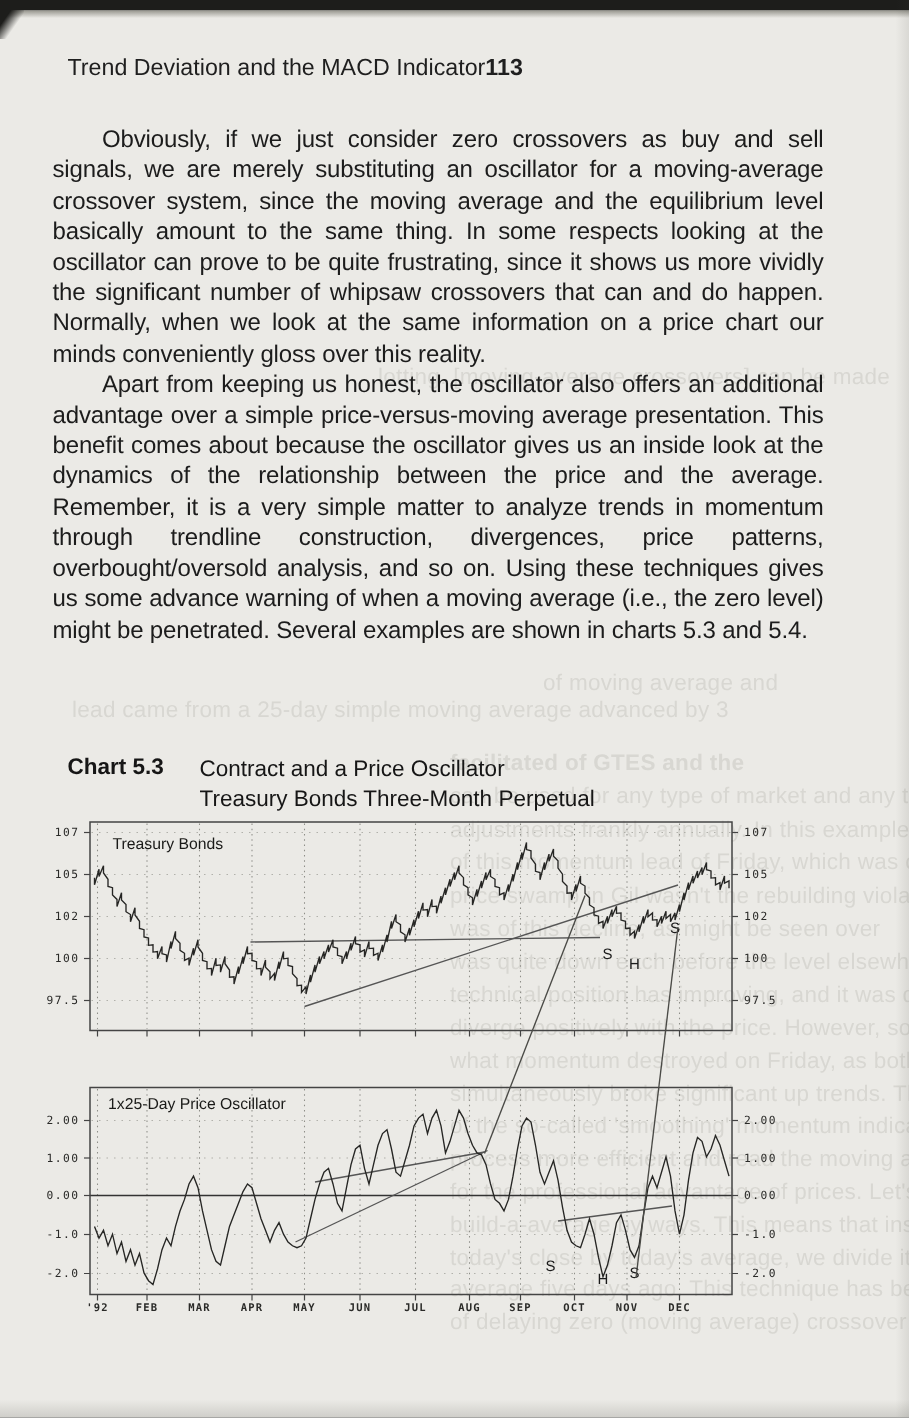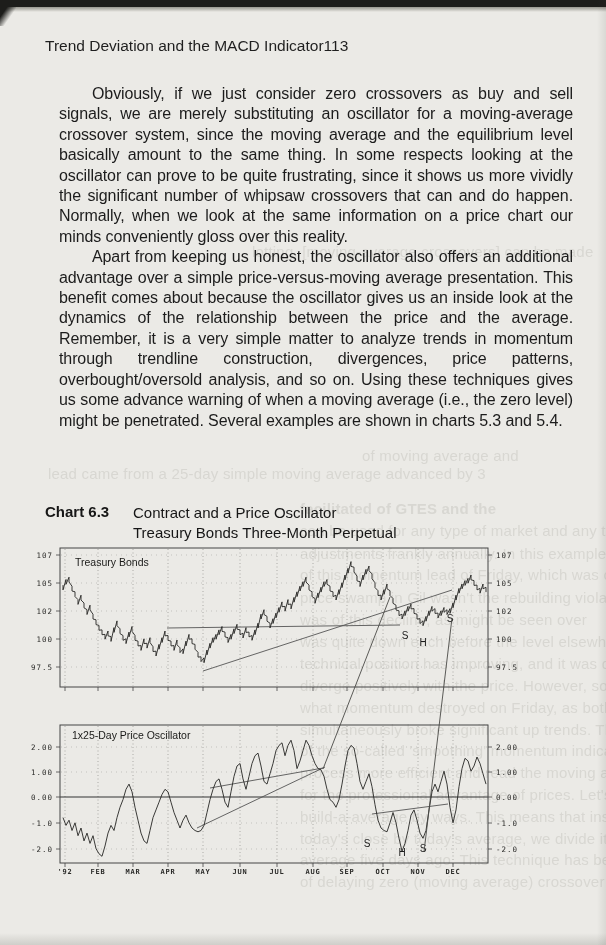--- a/index.html
+++ b/index.html
@@ -9,22 +9,22 @@
   .scan-top-fade{position:absolute;top:7px;left:0;width:100%;height:5px;
         background:linear-gradient(#98978f,rgba(235,234,230,0));z-index:6;}
   .scan-corner{position:absolute;top:0;left:0;width:16px;height:26px;z-index:6;
         background:linear-gradient(125deg,#1d1d1b 35%,rgba(29,29,27,0) 65%);}
   .scan-bottom{position:absolute;bottom:0;left:0;width:100%;height:12px;z-index:6;
         background:linear-gradient(rgba(60,60,52,0),rgba(60,60,52,.16));}
   .scan-right{position:absolute;top:0;right:0;width:9px;height:100%;z-index:6;
         background:linear-gradient(90deg,rgba(60,60,52,0),rgba(60,60,52,.10));}
   .header{position:absolute;top:37px;left:45px;width:486px;display:flex;
         font-size:15.5px;color:#1f1f1f;z-index:4;}
-  .header .num{font-weight:normal;}
-  .body-text{position:absolute;top:84px;left:59px;width:514px;font-size:16px;
+  .header .num{font-weight:bold;}
+  .body-text{position:absolute;top:84px;left:35px;width:514px;font-size:16px;
         line-height:20.4px;text-align:justify;color:#1c1c1c;z-index:4;letter-spacing:-0.1px;}
   .body-text p{margin:0;text-indent:33px;}
   .caption{position:absolute;top:503px;left:45px;width:470px;font-size:15px;color:#161616;z-index:4;}
   .caption-label{position:absolute;left:0;top:0;font-weight:bold;}
   .caption-lines{margin-left:88px;line-height:19.5px;}
   .ghost-layer{position:absolute;inset:0;z-index:1;}
   .ghost{position:absolute;color:#c9c8c2;opacity:.55;font-size:15px;white-space:nowrap;
         filter:blur(.4px);letter-spacing:.2px;}
   svg.figure{position:absolute;left:0;top:0;z-index:3;}
 </style>
@@ -196,21 +196,21 @@
     <span>Trend Deviation and the MACD Indicator</span>
     <span class="num">113</span>
   </div>
 
   <div class="body-text">
     <p>Obviously, if we just consider zero crossovers as buy and sell signals, we are merely substituting an oscillator for a moving-average crossover system, since the moving average and the equilibrium level basically amount to the same thing. In some respects looking at the oscillator can prove to be quite frustrating, since it shows us more vividly the significant number of whipsaw crossovers that can and do happen. Normally, when we look at the same information on a price chart our minds conveniently gloss over this reality.</p>
     <p>Apart from keeping us honest, the oscillator also offers an additional advantage over a simple price-versus-moving average presentation. This benefit comes about because the oscillator gives us an inside look at the dynamics of the relationship between the price and the average. Remember, it is a very simple matter to analyze trends in momentum through trendline construction, divergences, price patterns, overbought/oversold analysis, and so on. Using these techniques gives us some advance warning of when a moving average (i.e., the zero level) might be penetrated. Several examples are shown in charts 5.3 and 5.4.</p>
   </div>
 
   <div class="caption">
-    <span class="caption-label">Chart 6.3</span>
+    <span class="caption-label">Chart 5.3</span>
     <div class="caption-lines">
       <div>Contract and a Price Oscillator</div>
       <div>Treasury Bonds Three-Month Perpetual</div>
     </div>
   </div>
 
   <div class="scan-top"></div>
   <div class="scan-top-fade"></div>
   <div class="scan-corner"></div>
   <div class="scan-bottom"></div>

